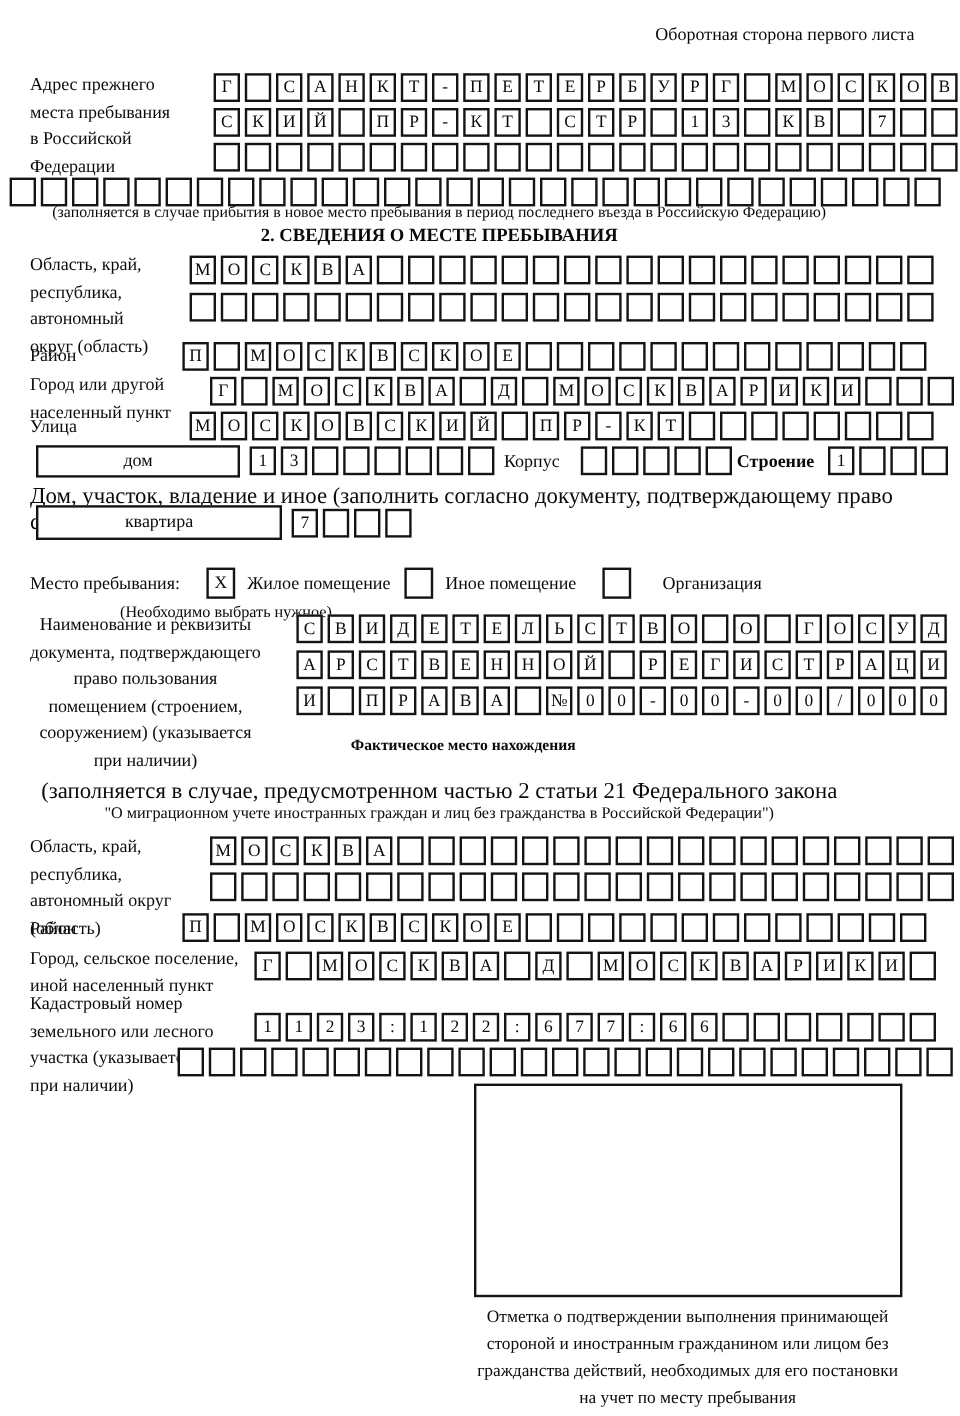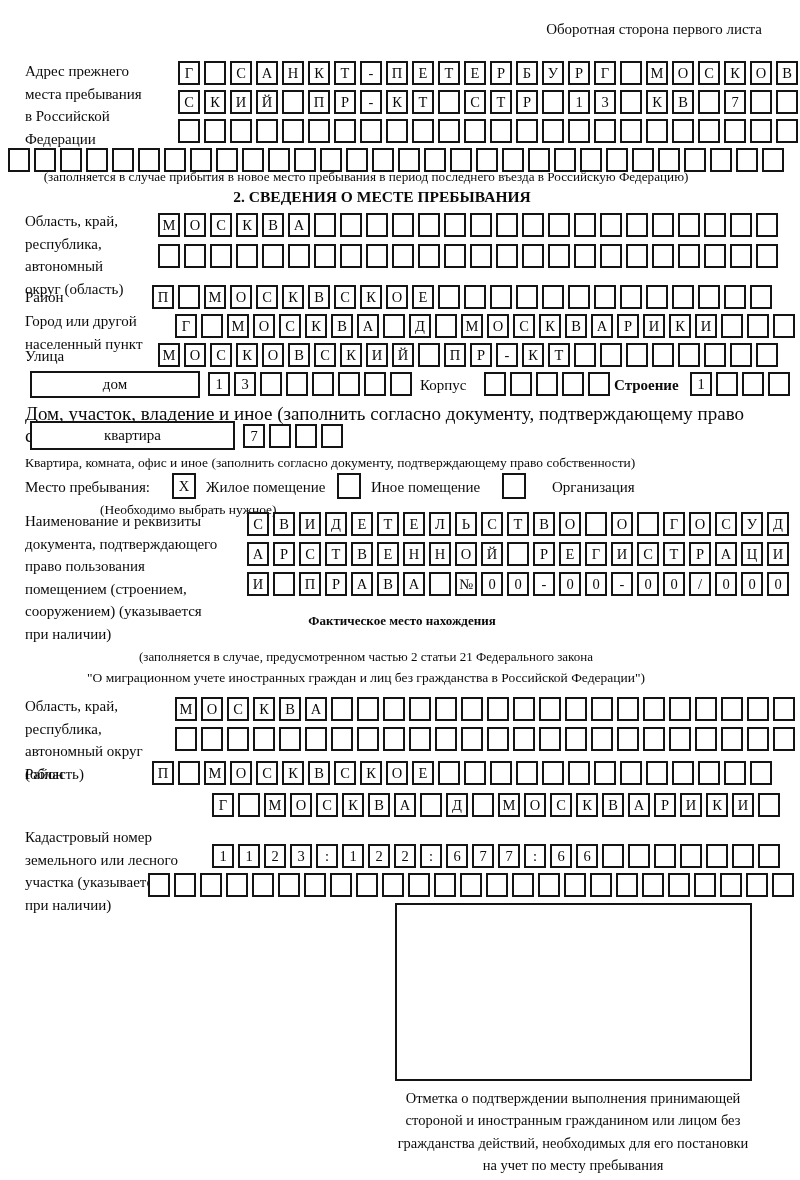--- a/index.html
+++ b/index.html
@@ -3,21 +3,21 @@
 <meta charset="utf-8">
 <style>
   html,body { margin:0; padding:0; background:#fff; }
   .page {
     position:relative; width:800px; height:1180px; background:#ffffff;
     font-family:"Liberation Serif", serif; color:#000; overflow:hidden;
   }
   .label { position:absolute; font-size:15px; line-height:1.5; white-space:pre-line; color:#0a0a0a; }
   .note { position:absolute; font-size:13.2px; color:#0a0a0a; }
   .center { left:0; width:732px; text-align:center; }
-  .title { position:absolute; font-weight:bold; font-size:15.5px; color:#0a0a0a;margin-left:16px; }
+  .title { position:absolute; font-weight:bold; font-size:15.5px; color:#0a0a0a; }
   .boxrow { position:absolute; display:flex; gap:4px; }
   .box {
     box-sizing:border-box; flex:0 0 auto;
     width:22px; height:24px; border:2px solid #141414; background:#fff;
     display:inline-flex; align-items:center; justify-content:center;
     font-size:14.5px; line-height:1; font-family:"Liberation Serif", serif; color:#0a0a0a;
   }
   .checkbox { position:absolute; width:24px; height:26px; }
   .namedbox {
     position:absolute; box-sizing:border-box; border:2px solid #141414; background:#fff;
@@ -321,32 +321,31 @@
     </div>
   <div class="note" style="left:25px; top:403px; font-size:19px;">Дом, участок, владение и иное (заполнить согласно документу, подтверждающему право собственности)</div>
 
   <div class="namedbox" style="left:30px; top:421px; width:205px; height:29px;">квартира</div>
   <div class="boxrow" style="left:243px; top:424px;">
       <span class="box">7</span>
       <span class="box"></span>
       <span class="box"></span>
       <span class="box"></span>
     </div>
-  <div class="note" style="left:25px; top:455px; font-size:13.5px;">Квартира, комната, офис и иное (заполнить согласно документу, подтверждающему право собственности)</div>
 
   <div class="label" style="left:25px; top:476px;">Место пребывания:</div>
   <span class="box checkbox" style="left:172px; top:473px;">X</span>
   <div class="label" style="left:206px; top:476px;">Жилое помещение</div>
   <span class="box checkbox" style="left:337px; top:473px;"></span>
   <div class="label" style="left:371px; top:476px;">Иное помещение</div>
   <span class="box checkbox" style="left:502px; top:473px;"></span>
   <div class="label" style="left:552px; top:476px;">Организация</div>
   <div class="note" style="left:100px; top:502px; width:600px; font-size:13.5px;">(Необходимо выбрать нужное)</div>
 
-  <div class="label" style="left:25px; top:510px;">Наименование и реквизиты
+  <div class="label" style="left:25px; top:510px;text-align:center;">Наименование и реквизиты
 документа, подтверждающего
 право пользования
 помещением (строением,
 сооружением) (указывается
 при наличии)</div>
   <div class="boxrow" style="left:247px; top:512px;">
       <span class="box">С</span>
       <span class="box">В</span>
       <span class="box">И</span>
       <span class="box">Д</span>
@@ -409,21 +408,21 @@
       <span class="box">-</span>
       <span class="box">0</span>
       <span class="box">0</span>
       <span class="box">/</span>
       <span class="box">0</span>
       <span class="box">0</span>
       <span class="box">0</span>
     </div>
 
   <div class="title center" style="top:613px; font-size:13px;padding-left:20px;">Фактическое место нахождения</div>
-  <div class="note center" style="top:649px; font-size:13px;">(заполняется в случае, предусмотренном частью 2 статьи 21 Федерального закона</div>
+  <div class="note center" style="top:649px; font-size:19px;">(заполняется в случае, предусмотренном частью 2 статьи 21 Федерального закона</div>
   <div class="note center" style="top:670px; font-size:13.5px;">"О миграционном учете иностранных граждан и лиц без гражданства в Российской Федерации")</div>
 
   <div class="label" style="left:25px; top:695px;">Область, край,
 республика,
 автономный округ
 (область)</div>
   <div class="boxrow" style="left:175px; top:697px;">
       <span class="box">М</span>
       <span class="box">О</span>
       <span class="box">С</span>
@@ -497,20 +496,22 @@
       <span class="box"></span>
       <span class="box"></span>
       <span class="box"></span>
       <span class="box"></span>
       <span class="box"></span>
       <span class="box"></span>
       <span class="box"></span>
       <span class="box"></span>
     </div>
 
+  <div class="label" style="left:25px; top:788px;">Город, сельское поселение,
+иной населенный пункт</div>
   <div class="boxrow" style="left:212px; top:793px;">
       <span class="box">Г</span>
       <span class="box"></span>
       <span class="box">М</span>
       <span class="box">О</span>
       <span class="box">С</span>
       <span class="box">К</span>
       <span class="box">В</span>
       <span class="box">А</span>
       <span class="box"></span>

